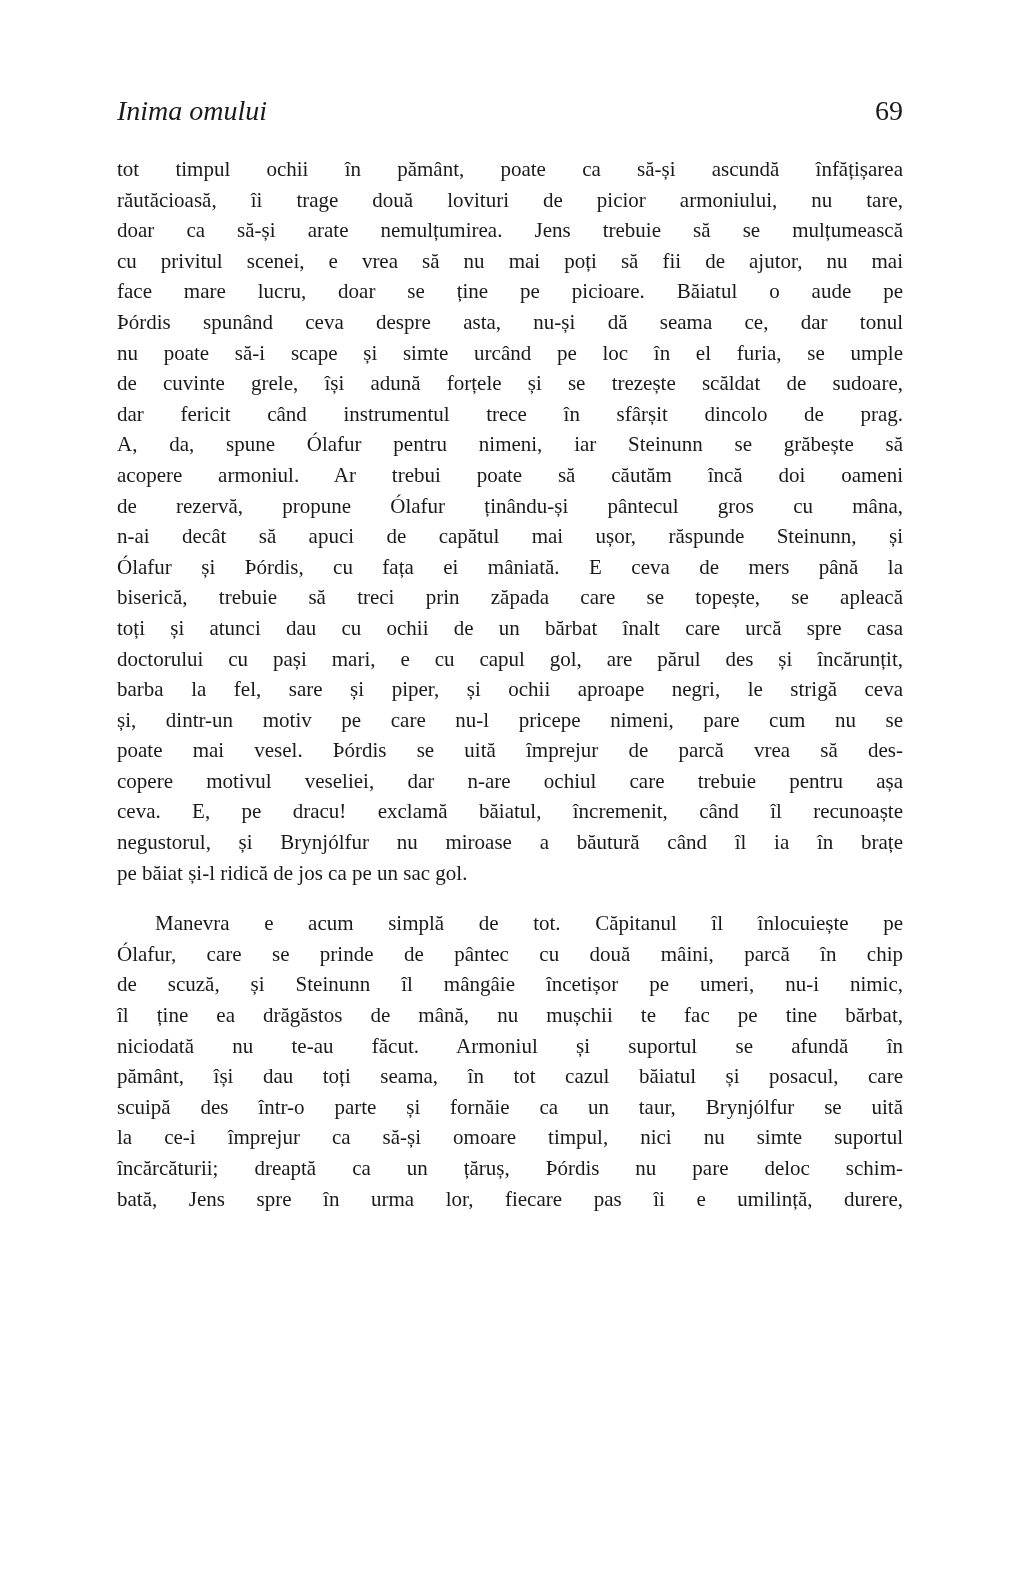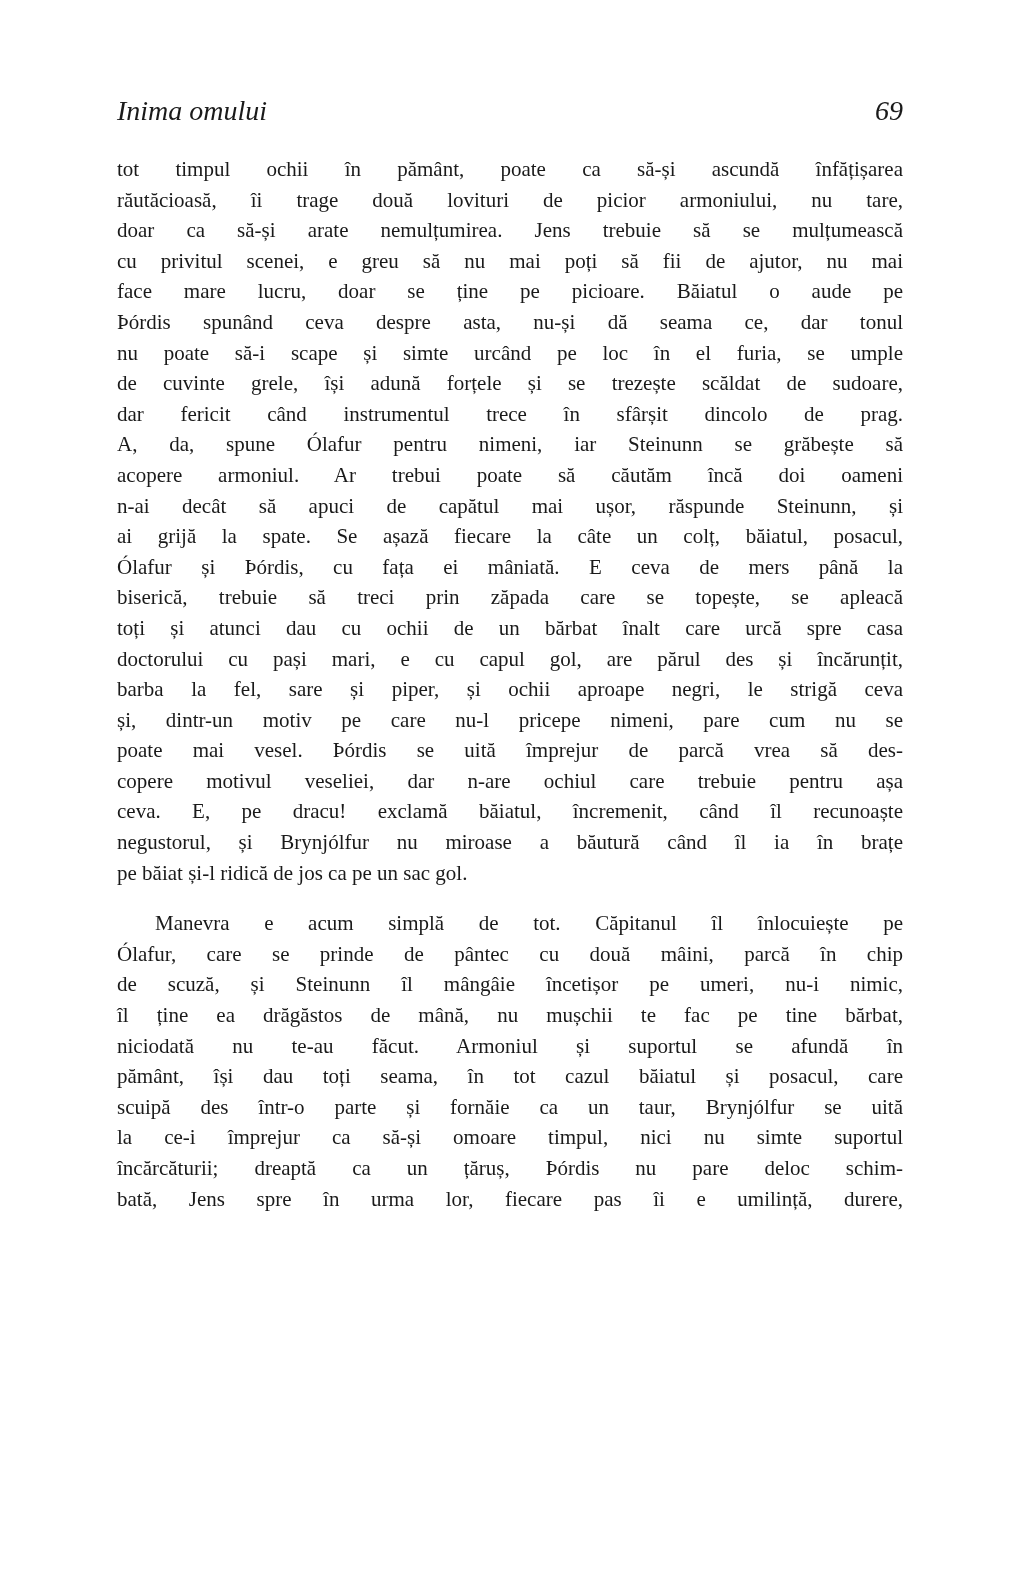--- a/index.html
+++ b/index.html
@@ -27,21 +27,20 @@
     .running-title {
       position: absolute;
       left: 0;
       top: 0;
       font-style: italic;
     }
     .page-number {
       position: absolute;
       right: 0;
       top: 0;
-      font-style: italic;
     }
     .body-text {
       position: absolute;
       top: 154px;
       left: 117px;
       width: 786px;
       font-size: 21px;
       line-height: 30.6px;
     }
     .line {
@@ -66,30 +65,30 @@
 <div class="running-head">
   <span class="running-title">Inima omului</span>
   <span class="page-number">69</span>
 </div>
 
 <div class="body-text" id="body-text">
     <div>
       <span class="line">tot timpul ochii în pământ, poate ca să-și ascundă înfățișarea</span>
       <span class="line">răutăcioasă, îi trage două lovituri de picior armoniului, nu tare,</span>
       <span class="line">doar ca să-și arate nemulțumirea. Jens trebuie să se mulțumească</span>
-      <span class="line">cu privitul scenei, e greu să nu mai poți să fii de ajutor, nu mai</span>
+      <span class="line">cu privitul scenei, e vrea să nu mai poți să fii de ajutor, nu mai</span>
       <span class="line">face mare lucru, doar se ține pe picioare. Băiatul o aude pe</span>
       <span class="line">Þórdis spunând ceva despre asta, nu-și dă seama ce, dar tonul</span>
       <span class="line">nu poate să-i scape și simte urcând pe loc în el furia, se umple</span>
       <span class="line">de cuvinte grele, își adună forțele și se trezește scăldat de sudoare,</span>
       <span class="line">dar fericit când instrumentul trece în sfârșit dincolo de prag.</span>
       <span class="line">A, da, spune Ólafur pentru nimeni, iar Steinunn se grăbește să</span>
       <span class="line">acopere armoniul. Ar trebui poate să căutăm încă doi oameni</span>
+      <span class="line">de rezervă, propune Ólafur ținându-și pântecul gros cu mâna,</span>
       <span class="line">n-ai decât să apuci de capătul mai ușor, răspunde Steinunn, și</span>
-      <span class="line">ai grijă la spate. Se așază fiecare la câte un colț, băiatul, posacul,</span>
       <span class="line">Ólafur și Þórdis, cu fața ei mâniată. E ceva de mers până la</span>
       <span class="line">biserică, trebuie să treci prin zăpada care se topește, se apleacă</span>
       <span class="line">toți și atunci dau cu ochii de un bărbat înalt care urcă spre casa</span>
       <span class="line">doctorului cu pași mari, e cu capul gol, are părul des și încărunțit,</span>
       <span class="line">barba la fel, sare și piper, și ochii aproape negri, le strigă ceva</span>
       <span class="line">și, dintr-un motiv pe care nu-l pricepe nimeni, pare cum nu se</span>
       <span class="line">poate mai vesel. Þórdis se uită împrejur de parcă vrea să des-</span>
       <span class="line">copere motivul veseliei, dar n-are ochiul care trebuie pentru așa</span>
       <span class="line">ceva. E, pe dracu! exclamă băiatul, încremenit, când îl recunoaște</span>
       <span class="line">negustorul, și Brynjólfur nu miroase a băutură când îl ia în brațe</span>

